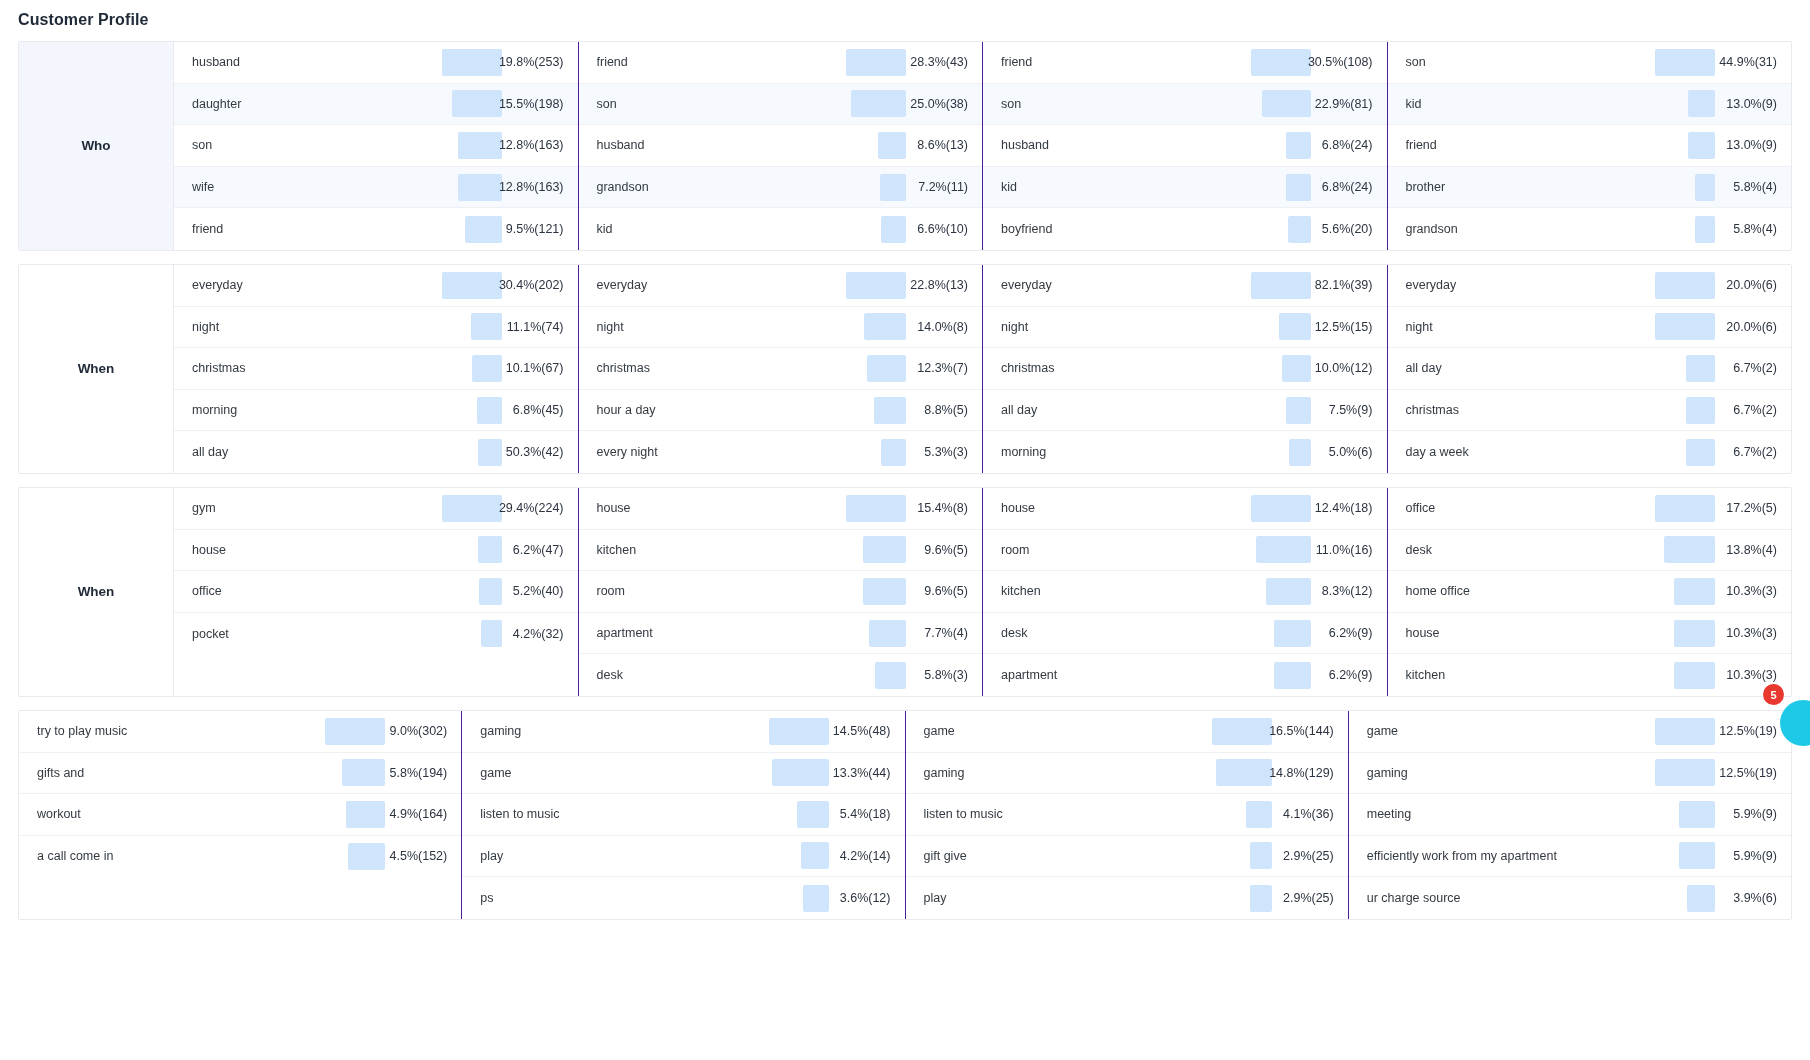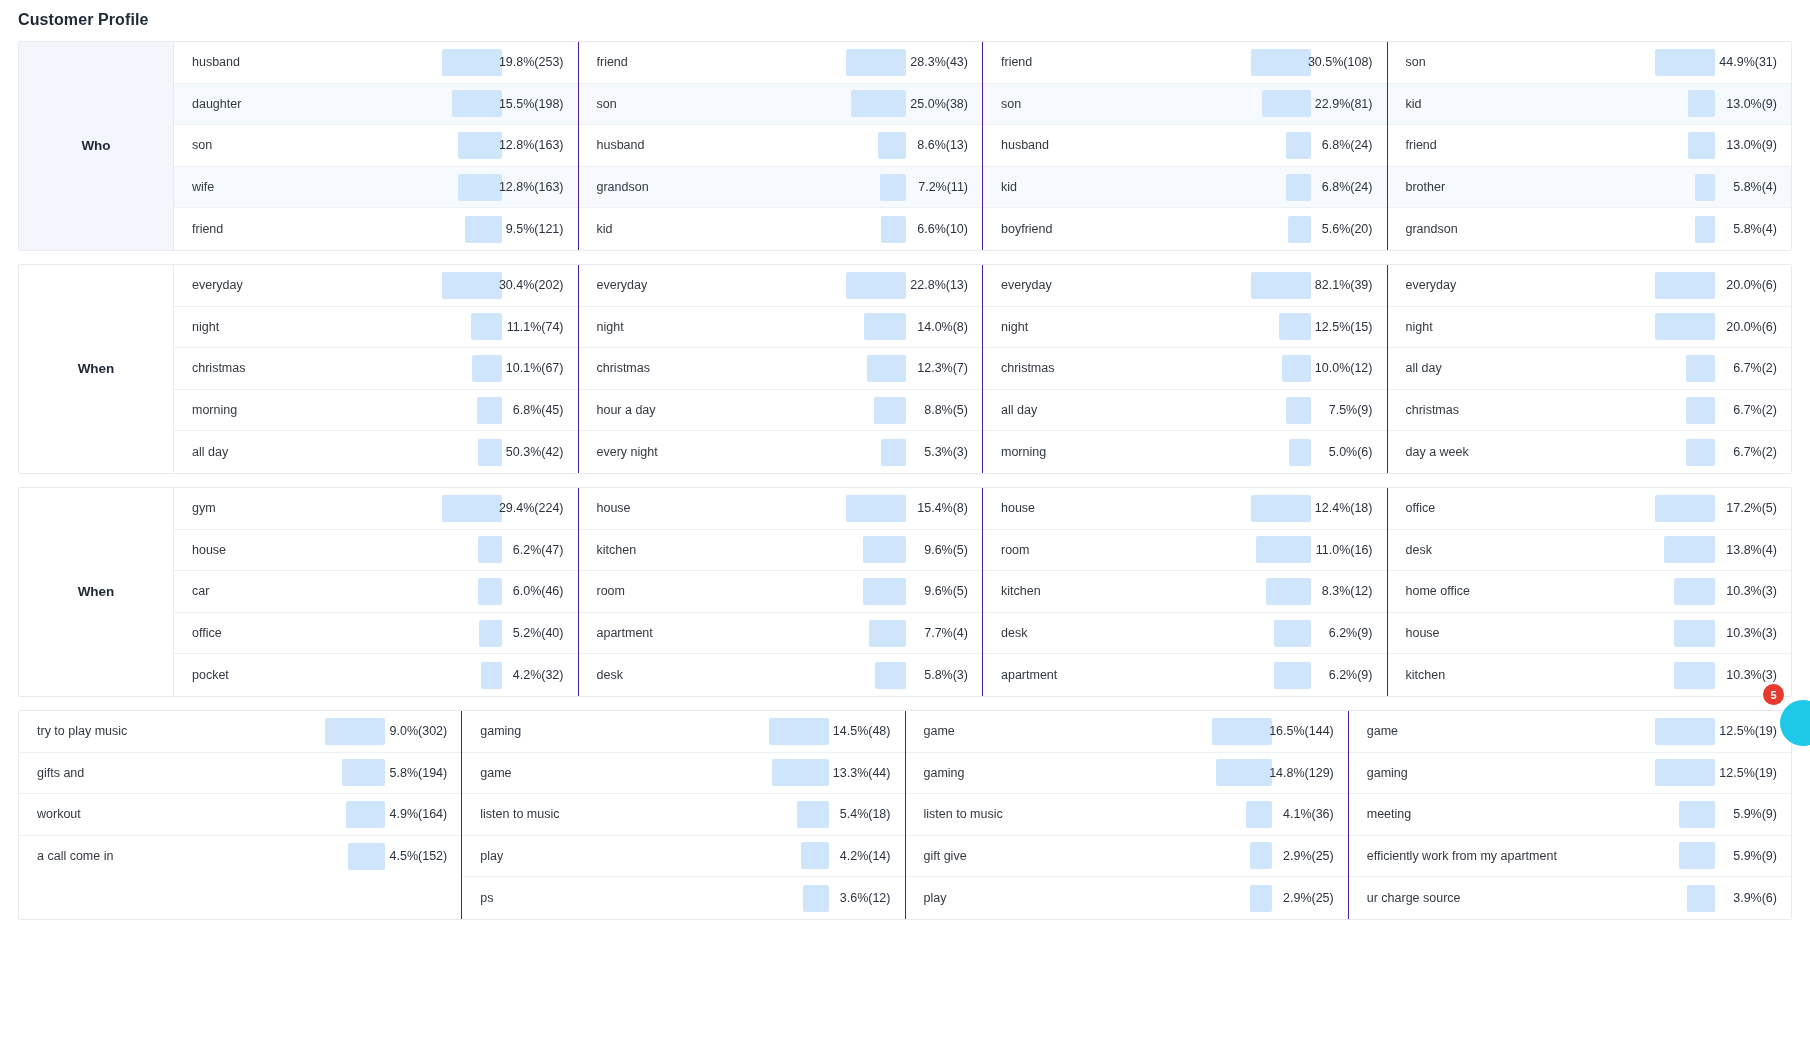--- a/index.html
+++ b/index.html
@@ -460,27 +460,20 @@
                 <div class="row-value">29.4%(224)</div>
               </div>
             </div>
             <div class="row alt">
               <div class="row-label">house</div>
               <div class="row-meter">
                 <div class="bar" style="width: 23.7px;"></div>
                 <div class="row-value">6.2%(47)</div>
               </div>
             </div>
-            <div class="row">
-              <div class="row-label">car</div>
-              <div class="row-meter">
-                <div class="bar" style="width: 23.4px;"></div>
-                <div class="row-value">6.0%(46)</div>
-              </div>
-            </div>
             <div class="row alt">
               <div class="row-label">office</div>
               <div class="row-meter">
                 <div class="bar" style="width: 22.1px;"></div>
                 <div class="row-value">5.2%(40)</div>
               </div>
             </div>
             <div class="row">
               <div class="row-label">pocket</div>
               <div class="row-meter">

